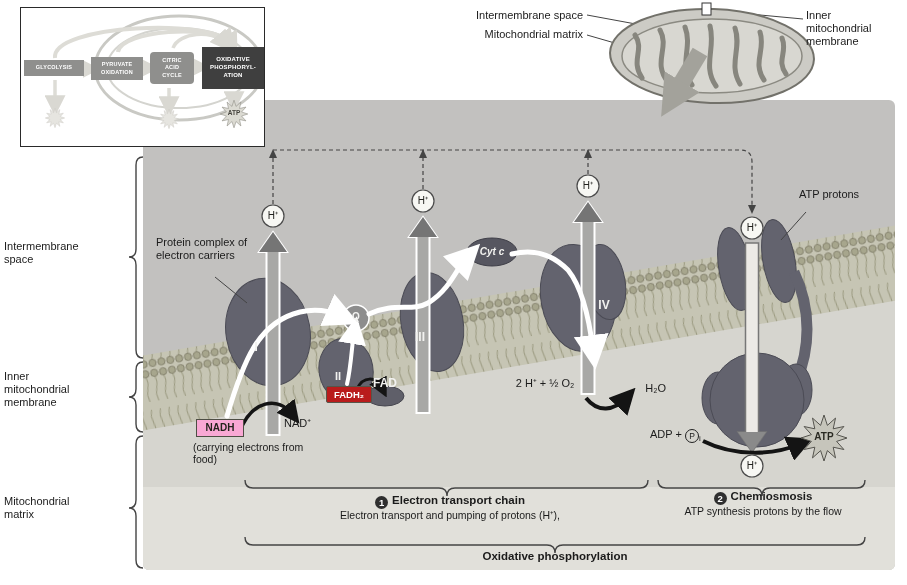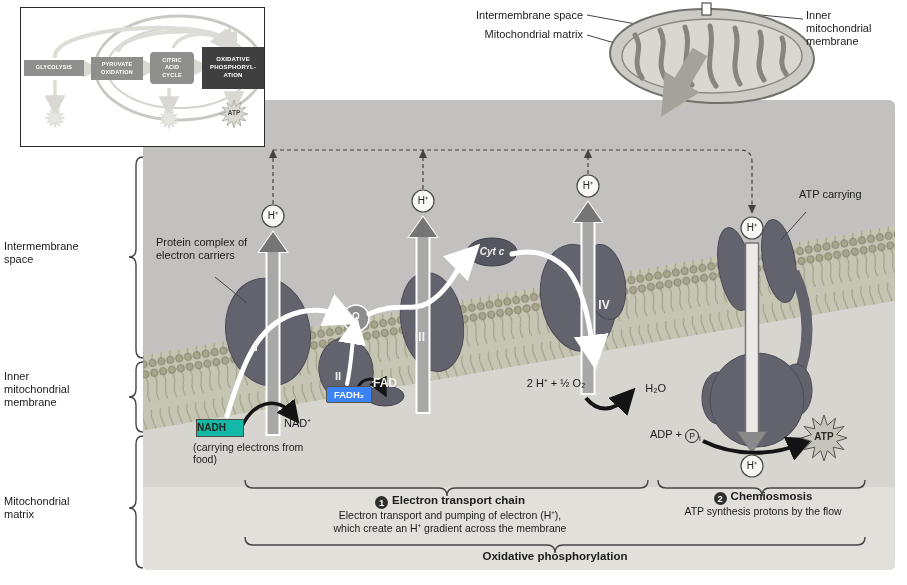--- a/index.html
+++ b/index.html
@@ -6,23 +6,23 @@
   .page{position:relative;width:907px;height:585px;background:#ffffff;overflow:hidden;
         font-family:"Liberation Sans",sans-serif;color:#1b1b1b;}
   svg.art{position:absolute;left:0;top:0;}
   .lbl{position:absolute;font-size:11px;line-height:1.18;color:#1b1b1b;}
   .right{text-align:right;}
   .center{text-align:center;}
   .hplus{position:absolute;width:22px;height:22px;line-height:22px;text-align:center;
          font-size:10px;color:#22221e;}
   .cnum{position:absolute;color:#f2f2f0;font-weight:bold;text-align:center;}
   .white-it{color:#f4f4f1;font-style:italic;font-weight:bold;}
-  .nadh-box{position:absolute;left:196px;top:419px;width:46px;height:16px;background:#14b8a6;
-        border:1px solid #4e4e44;line-height:16px;font-size:10px;font-weight:bold;color:#24241c;}
-  .fadh-box{position:absolute;left:326px;top:386px;width:44px;height:15px;background:#3b82f6;
+  .nadh-box{position:absolute;left:196px;top:419px;width:46px;height:16px;background:#f9a8d4;
+        border:1px solid #4e4e44;text-align:center;line-height:16px;font-size:10px;font-weight:bold;color:#24241c;}
+  .fadh-box{position:absolute;left:326px;top:386px;width:44px;height:15px;background:#b91c1c;
         border:1px solid #56564a;border-radius:2px;text-align:center;line-height:15px;font-size:9.5px;color:#fff;font-weight:bold;}
   .cap{position:absolute;text-align:center;}
   .captitle{font-size:11.5px;font-weight:bold;}
   .capline{font-size:10.5px;line-height:1.2;}
   .stepnum{display:inline-block;width:13px;height:13px;border-radius:50%;background:#2f2f2f;color:#fff;
         font-size:9.5px;font-weight:bold;line-height:13px;text-align:center;margin-right:4px;vertical-align:-2px;}
   .pcirc{display:inline-block;width:12px;height:12px;border:1.2px solid #222;border-radius:50%;
         font-size:8.5px;line-height:12px;text-align:center;vertical-align:-1px;}
   .psub{font-size:8px;vertical-align:-3px;}
   .inset{position:absolute;left:20px;top:7px;width:245px;height:140px;border:1.5px solid #2a2a2a;background:#fff;box-sizing:border-box;}
@@ -209,55 +209,54 @@
 
   <div class="lbl right" style="left:455px;top:9px;width:128px;">Intermembrane space</div>
   <div class="lbl right" style="left:455px;top:28px;width:128px;">Mitochondrial matrix</div>
   <div class="lbl" style="left:806px;top:9px;width:92px;">Inner mitochondrial membrane</div>
 
   <div class="lbl" style="left:4px;top:240px;width:86px;">Intermembrane space</div>
   <div class="lbl" style="left:4px;top:370px;width:92px;">Inner mitochondrial membrane</div>
   <div class="lbl" style="left:4px;top:495px;width:86px;">Mitochondrial matrix</div>
 
   <div class="lbl" style="left:156px;top:236px;width:106px;">Protein complex of electron carriers</div>
-  <div class="lbl" style="left:799px;top:188px;width:64px;">ATP carrying</div>
+  <div class="lbl" style="left:799px;top:188px;width:64px;">ATP protons</div>
 
   <div class="hplus" style="left:262px;top:205px;">H⁺</div>
   <div class="hplus" style="left:412px;top:190px;">H⁺</div>
   <div class="hplus" style="left:577px;top:175px;">H⁺</div>
   <div class="hplus" style="left:741px;top:217px;">H⁺</div>
   <div class="hplus" style="left:741px;top:455px;">H⁺</div>
 
   <div class="cnum" style="left:244px;top:339px;width:24px;font-size:13px;">I</div>
   <div class="cnum" style="left:326px;top:370px;width:24px;font-size:11px;">II</div>
   <div class="cnum" style="left:408px;top:330px;width:24px;font-size:12px;">III</div>
   <div class="cnum" style="left:556px;top:298px;width:24px;font-size:12px;margin-left:36px;">IV</div>
   <div class="cnum" style="left:345px;top:311px;width:22px;font-size:10px;">Q</div>
   <div class="cnum white-it" style="left:470px;top:246px;width:44px;font-size:10px;">Cyt c</div>
   <div class="cnum" style="left:366px;top:376px;width:38px;font-size:12px;">FAD</div>
 
   <div class="nadh-box">NADH</div>
   <div class="lbl" style="left:193px;top:441px;width:112px;font-size:10.5px;">(carrying electrons from food)</div>
   <div class="lbl" style="left:284px;top:417px;width:42px;">NAD⁺</div>
   <div class="fadh-box">FADH₂</div>
 
-  <div class="lbl center" style="left:520px;top:377px;width:72px;">2 H⁺ + ½ O₂</div>
+  <div class="lbl center" style="left:509px;top:377px;width:72px;">2 H⁺ + ½ O₂</div>
   <div class="lbl" style="left:622px;top:382px;width:44px;text-align:right;">H₂O</div>
 
   <div class="lbl" style="left:650px;top:428px;width:90px;">
     <span>ADP + </span><span class="pcirc">P</span><span class="psub">i</span>
   </div>
   <div class="lbl center" style="left:806px;top:431px;width:36px;font-weight:bold;font-size:10px;color:#2a2a22;">ATP</div>
 
   <div class="cap" style="left:252px;top:494px;width:396px;">
     <div class="captitle">
       <span class="stepnum">1</span><span>Electron transport chain</span>
     </div>
-    <div class="capline">Electron transport and pumping of electron (H⁺),</div>
-    <div class="capline">which create an H⁺ gradient across the membrane</div>
+    <div class="capline">Electron transport and pumping of protons (H⁺),</div>
   </div>
   <div class="cap" style="left:656px;top:490px;width:214px;">
     <div class="captitle">
       <span class="stepnum">2</span><span>Chemiosmosis</span>
     </div>
     <div class="capline">ATP synthesis protons by the flow</div>
   </div>
   <div class="cap" style="left:245px;top:550px;width:620px;font-weight:bold;font-size:11.5px;">Oxidative phosphorylation</div>
 
 </div>

